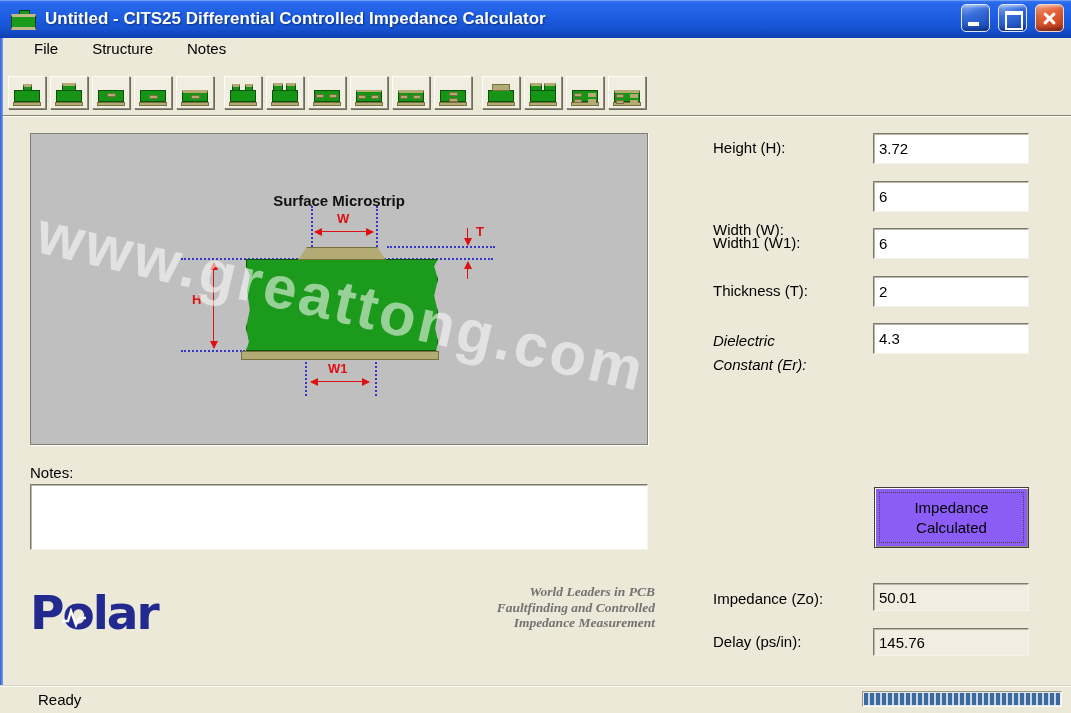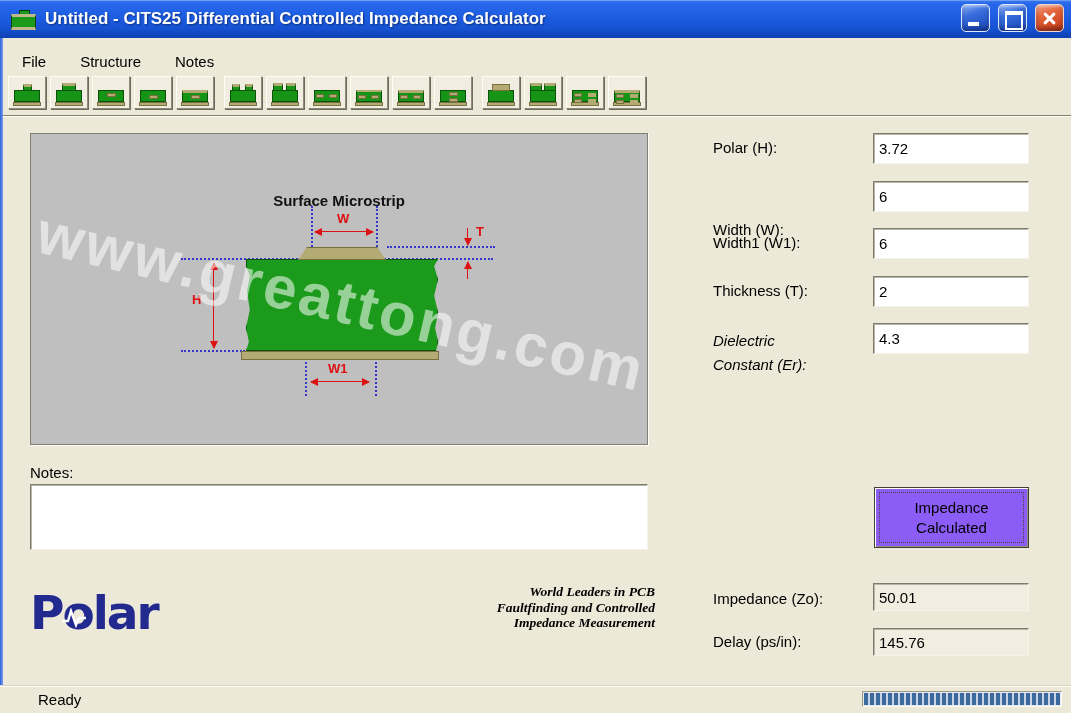--- a/index.html
+++ b/index.html
@@ -26,21 +26,21 @@
     box-shadow:inset 0 -3px 4px rgba(0,0,40,.35), inset 0 2px 2px rgba(255,255,255,.35);
     cursor:pointer;
   }
   .wbtn.min::after { content:""; position:absolute; left:6px; bottom:5px; width:11px; height:4px; background:#fff; }
   .wbtn.max::after { content:""; position:absolute; left:6px; top:6px; width:14px; height:13px; border:2px solid #fff; border-top-width:4px; }
   .wbtn.close { background:linear-gradient(160deg,#f2a488 0%,#e4653c 35%,#d44c24 70%,#aa3412 100%); border-color:#f4d9cb; }
   .wbtn.close::before,.wbtn.close::after { content:""; position:absolute; left:6px; top:12px; width:15px; height:3px; background:#fff; border-radius:1px; }
   .wbtn.close::before { transform:rotate(45deg); }
   .wbtn.close::after  { transform:rotate(-45deg); }
   
-  .menubar { position:absolute; left:0; top:38px; width:100%; height:34px; display:flex; align-items:flex-end; padding-left:18px; gap:26px; font-size:15px; }
+  .menubar { position:absolute; left:0; top:38px; width:100%; height:34px; display:flex; align-items:flex-start; padding-left:30px; gap:26px; font-size:15px; }
   .menu-item { padding:2px 4px; cursor:default; }
   .toolbar {
     position:absolute; left:0; top:72px; width:100%; height:44px;
     display:flex; align-items:flex-start; padding:4px 0 0 8px;
     border-bottom:1px solid #848271; box-shadow:0 1px 0 #fffef6;
   }
   .tgroup { display:flex; gap:4px; margin-right:10px; }
   .tbtn {
     width:38px; height:33px; background:#f1eee1; cursor:pointer;
     border:1px solid; border-color:#fffef6 #8d8a79 #8d8a79 #fffef6;
@@ -136,21 +136,21 @@
   .calc-inner {
     position:absolute; left:4px; top:4px; right:4px; bottom:4px;
     border:1px dotted #44443c; display:flex; align-items:center; justify-content:center; text-align:center;
     font-size:15px; line-height:20px; color:#000; padding:0 14px;
   }
   
   .polar-logo { position:absolute; left:30px; top:588px; width:150px; height:54px; color:#232a8f; cursor:default; }
   .polar-text { font-family:"DejaVu Sans",sans-serif; font-weight:800; font-size:47px; letter-spacing:-2px; line-height:50px; }
   .polar-zigzag { position:absolute; left:31px; top:20px; }
   .tagline { position:absolute; left:395px; top:584px; width:260px; text-align:right;
-    font-family:"Liberation Serif",serif; font-style:italic; font-weight:bold; font-size:13.5px; line-height:15.5px; color:#000000; }
+    font-family:"Liberation Serif",serif; font-style:italic; font-weight:bold; font-size:13.5px; line-height:15.5px; color:#737373; }
   
   .statusbar { position:absolute; left:0; top:685px; width:100%; height:28px; background:#ece9d8; border-top:1px solid #d8d5c2; box-shadow:inset 0 1px 0 #fffef8; }
   .status-text { position:absolute; left:6px; top:5px; font-size:15px;margin-left:32px; }
   .progress {
     position:absolute; right:9px; top:5px; width:200px; height:16px;
     border:1px solid; border-color:#9a9684 #fdfcf5 #fdfcf5 #9a9684; padding:1px;
     background:#e4e9f2;
   }
   .progress-fill { width:100%; height:100%; background:repeating-linear-gradient(90deg,#3d6a9e 0 4px,#c8d4e4 4px 6px); }
 </style>
@@ -326,21 +326,21 @@
     <div class="varrow" style="left:182px; top:129px; height:85px;"></div>
     <div class="dimlabel" style="left:161px; top:158px;">H</div>
 
     <div class="arr-down" style="left:436px; top:94px; height:17px;"></div>
     <div class="dimlabel" style="left:445px; top:90px;">T</div>
     <div class="arr-up" style="left:436px; top:128px; height:17px;"></div>
   </div>
 
   <div class="watermark">www.greattong.com</div>
 
-  <div class="flabel" style="top:139px; width:150px;">Polar (H):</div>
+  <div class="flabel" style="top:139px; width:150px;">Height (H):</div>
   <input class="tbox" style="top: 133px;" value="3.72">
 
   <div class="flabel" style="top:187px; width:150px;margin-top:34px;">Width (W):</div>
   <input class="tbox" style="top: 181px;" value="6">
 
   <div class="flabel" style="top:234px; width:150px;">Width1 (W1):</div>
   <input class="tbox" style="top: 228px;" value="6">
 
   <div class="flabel" style="top:282px; width:150px;">Thickness (T):</div>
   <input class="tbox" style="top: 276px;" value="2">

